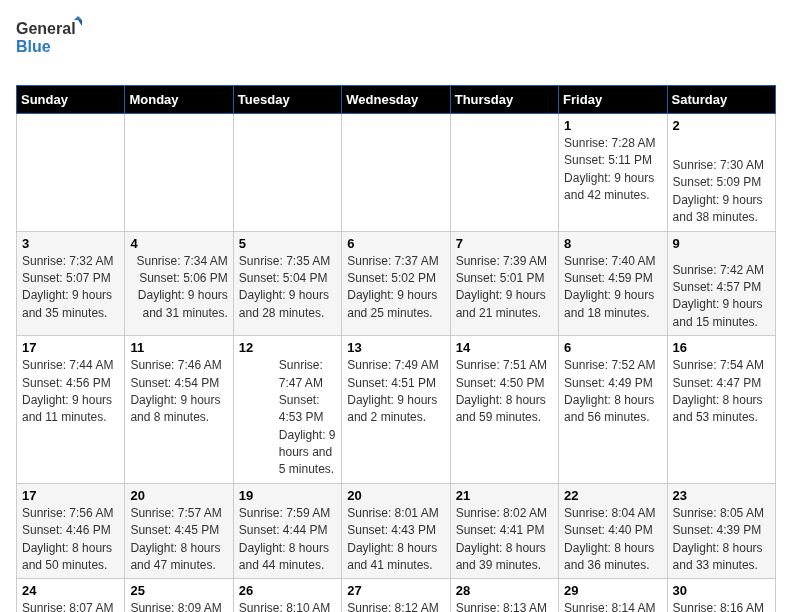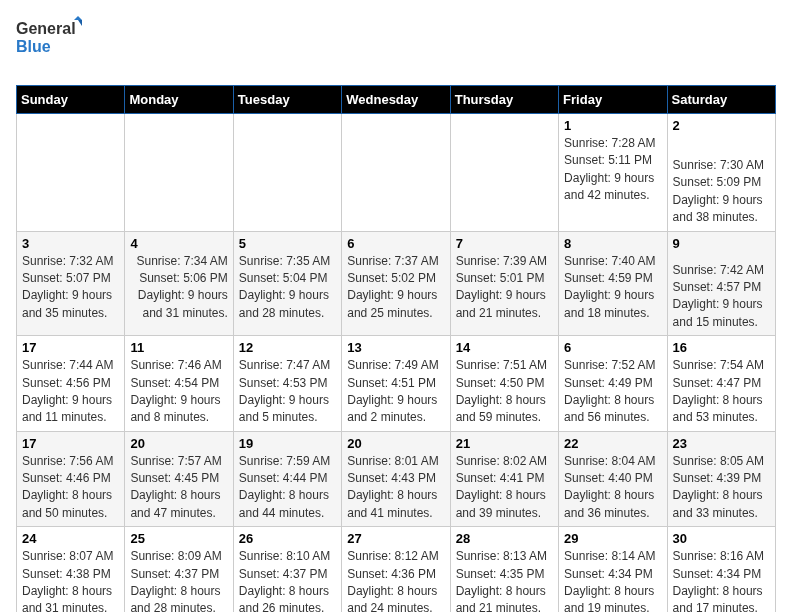--- a/index.html
+++ b/index.html
@@ -177,21 +177,21 @@
 Daylight: 9 hours and 11 minutes.</div>
         </td>
         <td>
           <span class="day-num">11</span>
           <div class="day-info" style="white-space: pre-line;">Sunrise: 7:46 AM
 Sunset: 4:54 PM
 Daylight: 9 hours and 8 minutes.</div>
         </td>
         <td>
           <span class="day-num">12</span>
-          <div class="day-info" style="white-space: pre-line;">Sunrise: 7:47 AM
+          <div class="day-info" style="white-space: pre-line; margin-left: 40px;">Sunrise: 7:47 AM
 Sunset: 4:53 PM
 Daylight: 9 hours and 5 minutes.</div>
         </td>
         <td>
           <span class="day-num">13</span>
           <div class="day-info" style="white-space: pre-line;">Sunrise: 7:49 AM
 Sunset: 4:51 PM
 Daylight: 9 hours and 2 minutes.</div>
         </td>
         <td>

